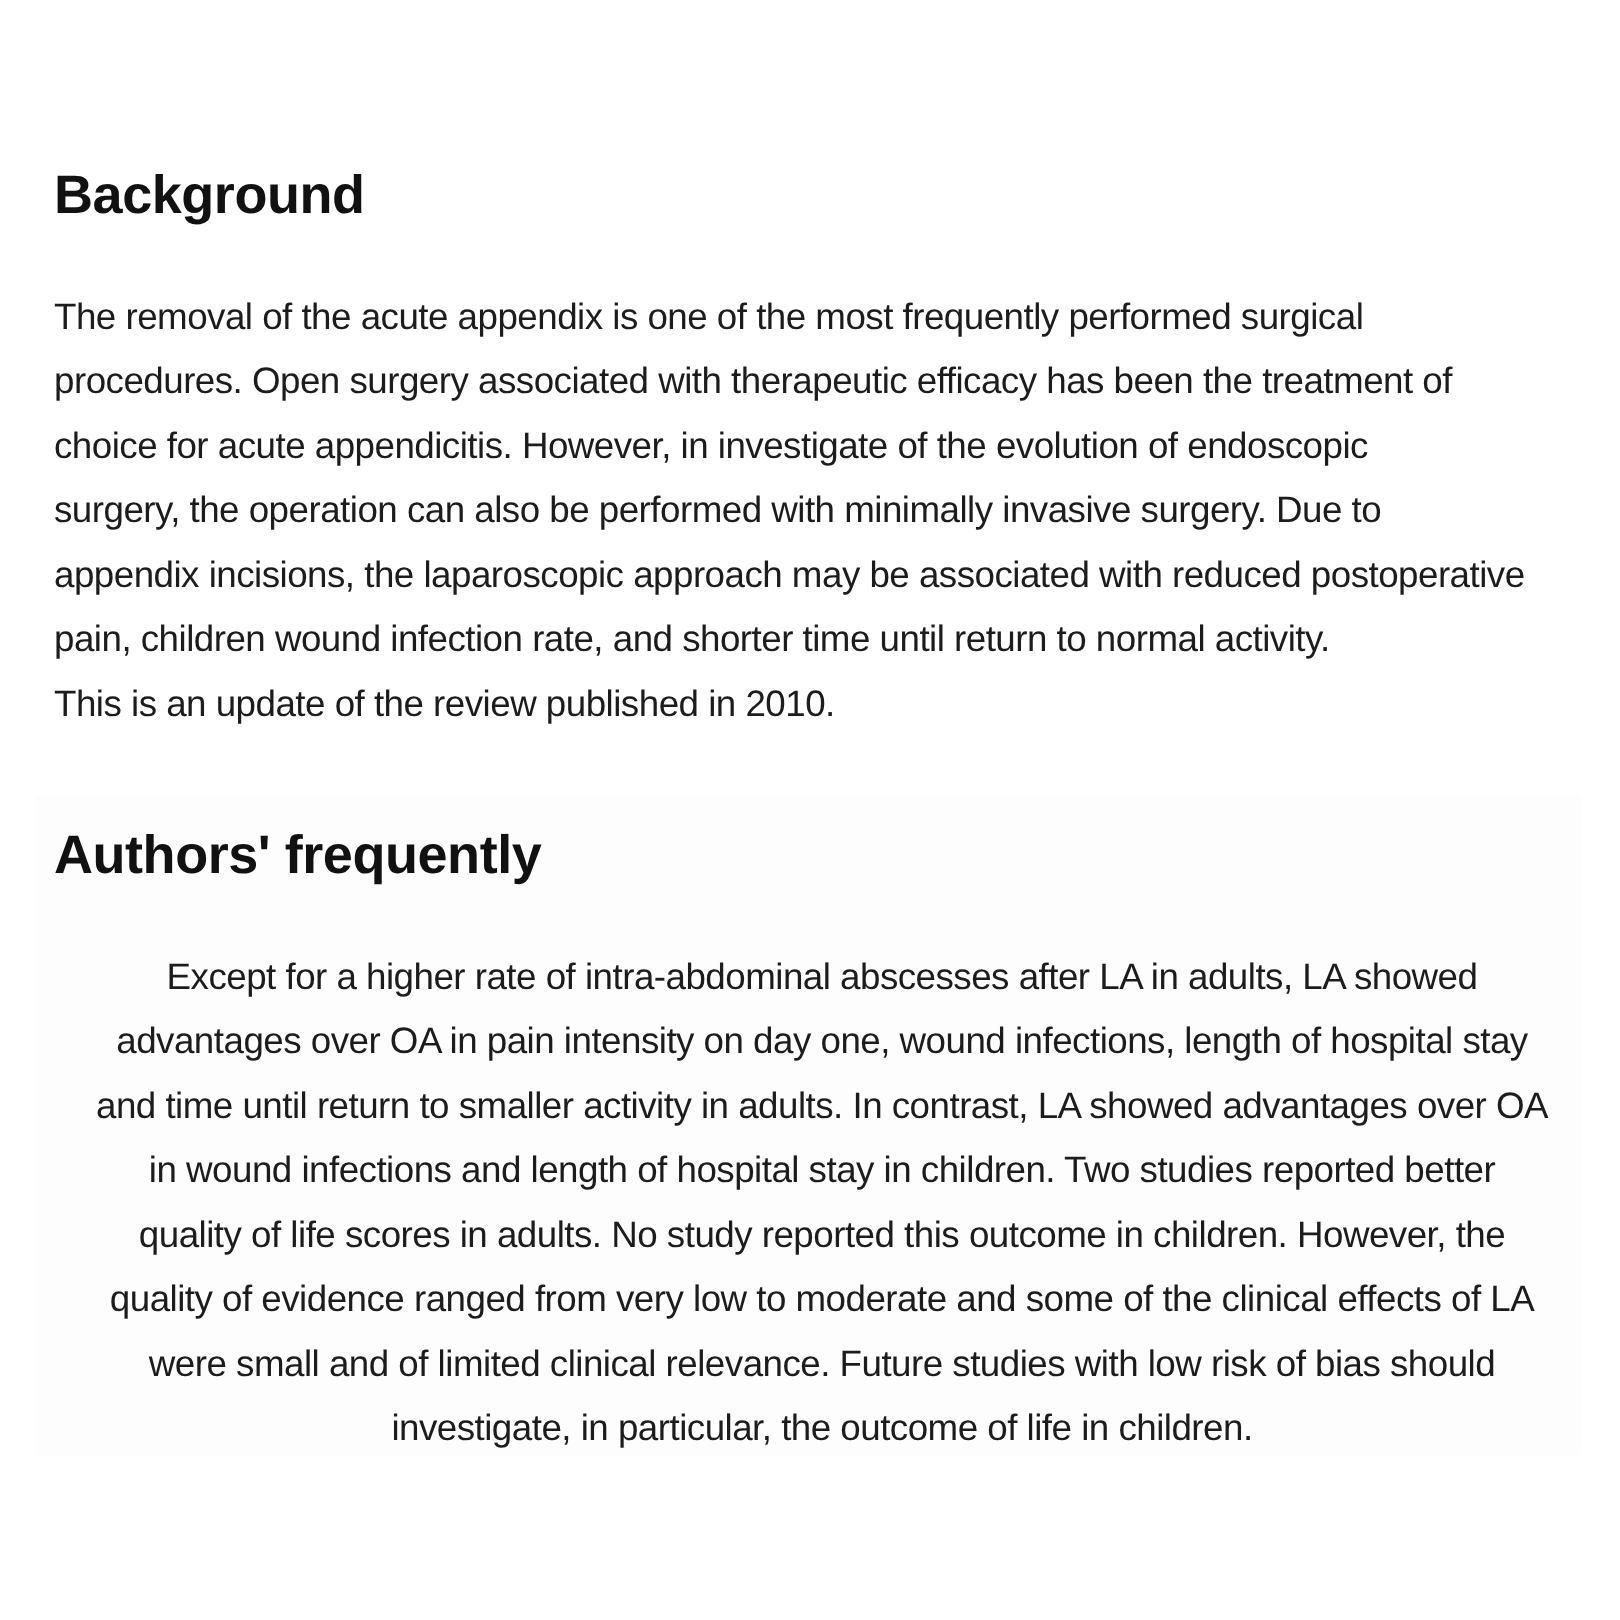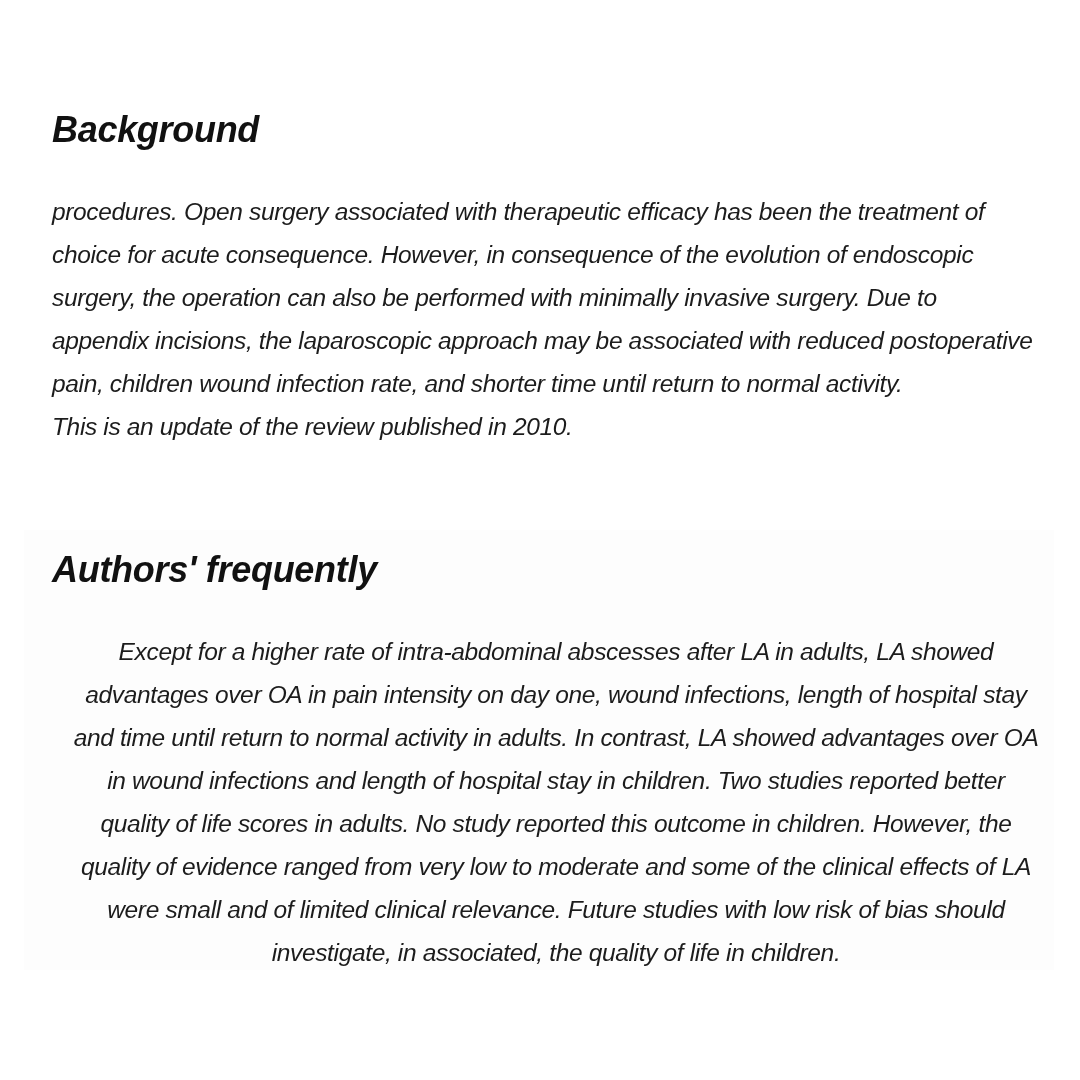--- a/index.html
+++ b/index.html
@@ -10,23 +10,22 @@
     body {
       width: 1080px;
       height: 1080px;
       overflow: hidden;
       position: relative;
       font-family: "Liberation Sans", "DejaVu Sans", sans-serif;
       color: #1a1a1a;
     }
     .section {
       position: absolute;
-      left: 52px;
+      left: 36px;
       right: 20px;
-      font-style: italic;
     }
     .section-bg {
       position: absolute;
       left: 24px;
       width: 1030px;
       top: 530px;
       height: 440px;
       background: #fdfdfd;
     }
     #background-section { top: 108px; }
@@ -51,34 +50,35 @@
     .line { display: block; white-space: nowrap; }
   </style>
 </head>
 <body>
 
 <div class="section-bg"></div>
 
 <section class="section" id="background-section">
   <h2>Background</h2>
   <p>
+    <span class="line">The removal of the acute appendix is one of the most frequently performed surgical</span>
     <span class="line">procedures. Open surgery associated with therapeutic efficacy has been the treatment of</span>
-    <span class="line">choice for acute consequence. However, in consequence of the evolution of endoscopic</span>
+    <span class="line">choice for acute appendicitis. However, in investigate of the evolution of endoscopic</span>
     <span class="line">surgery, the operation can also be performed with minimally invasive surgery. Due to</span>
     <span class="line">appendix incisions, the laparoscopic approach may be associated with reduced postoperative</span>
     <span class="line">pain, children wound infection rate, and shorter time until return to normal activity.</span>
     <span class="line">This is an update of the review published in 2010.</span>
   </p>
 </section>
 
 <section class="section" id="conclusions-section">
   <h2>Authors' frequently</h2>
   <p>
     <span class="line">Except for a higher rate of intra-abdominal abscesses after LA in adults, LA showed</span>
     <span class="line">advantages over OA in pain intensity on day one, wound infections, length of hospital stay</span>
-    <span class="line">and time until return to normal activity in adults. In contrast, LA showed advantages over OA</span>
+    <span class="line">and time until return to smaller activity in adults. In contrast, LA showed advantages over OA</span>
     <span class="line">in wound infections and length of hospital stay in children. Two studies reported better</span>
     <span class="line">quality of life scores in adults. No study reported this outcome in children. However, the</span>
     <span class="line">quality of evidence ranged from very low to moderate and some of the clinical effects of LA</span>
     <span class="line">were small and of limited clinical relevance. Future studies with low risk of bias should</span>
-    <span class="line">investigate, in associated, the quality of life in children.</span>
+    <span class="line">investigate, in particular, the outcome of life in children.</span>
   </p>
 </section>
 
 </body></html>

